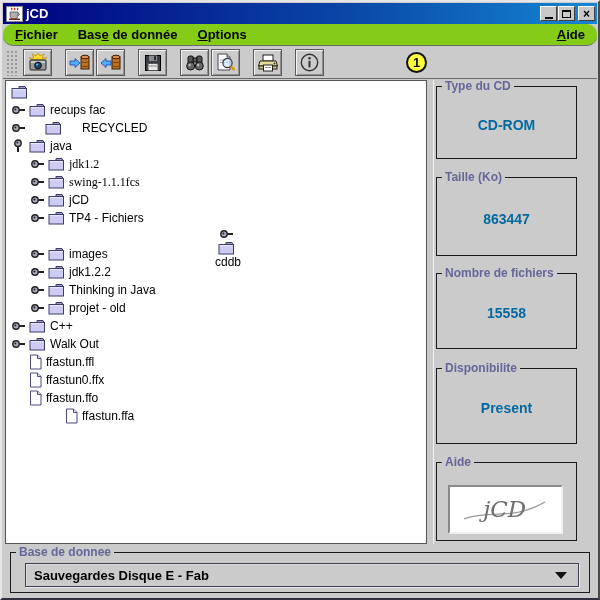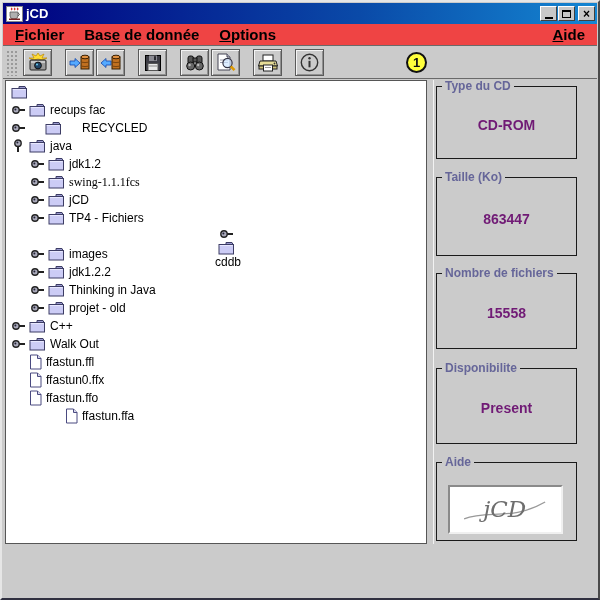--- a/index.html
+++ b/index.html
@@ -24,22 +24,22 @@
     border-right:1px solid #404040; border-bottom:1px solid #404040;
     display:flex; align-items:center; justify-content:center; position:relative;
   }
   .win-btn.close { margin-left:3px; }
   .glyph-min { width:8px; height:2px; background:#000; margin-top:8px; }
   .glyph-max { width:9px; height:8px; border:1px solid #000; border-top:2px solid #000; }
   .glyph-close { font-size:12px; font-weight:bold; color:#000; line-height:1; }
   
   .menubar {
     position:absolute; left:1px; top:22px; right:1px; height:22px;
-    background:#ef4444; border-bottom:1px solid #6a6a6a;
-    display:flex; align-items:center; font-weight:bold; font-size:15px; color:#000;
+    background:#84cc16; border-bottom:1px solid #6a6a6a;
+    display:flex; align-items:center; font-weight:bold; font-size:13px; color:#000;border-radius:10px;
   }
   .menu-item { padding:2px 8px; margin-left:4px; cursor:default; }
   .menu-item.right { margin-left:auto; margin-right:4px; }
   .menu-item u { text-decoration:underline; }
   
   .toolbar {
     position:absolute; left:1px; top:45px; right:1px; height:32px;
     background:#cbcbcb; border-bottom:1px solid #6a6a6a;
     display:flex; align-items:center;
   }
@@ -70,21 +70,21 @@
   .handle-slot { width:18px; display:flex; align-items:center; justify-content:flex-start; flex:none; }
   .node-icon { flex:none; margin-right:4px; display:flex; }
   .right-col { position:absolute; left:431px; top:78px; width:148px; height:464px; border-left:1px solid #f2f2f2; }
   .gbox { position:absolute; left:2px; right:4px; border:1px solid #1a1a1a; }
   .gbox-title {
     position:absolute; top:-8px; left:5px; background:#cbcbcb; padding:0 3px;
     color:#666699; font-weight:bold; font-size:12px; line-height:14px; white-space:nowrap;
   }
   .gbox-value {
     position:absolute; left:0; right:0; top:50%; transform:translateY(-38%);
-    text-align:center; color:#701a75; font-weight:bold; font-size:14px;
+    text-align:center; color:#0369a1; font-weight:bold; font-size:14px;
   }
   .box-type { top:6px;  height:73px; }
   .box-taille { top:97px; height:79px; }
   .box-nombre { top:193px; height:76px; }
   .box-dispo { top:288px; height:76px; }
   .box-aide { top:382px; height:79px; }
   .aide-img {
     position:absolute; left:11px; right:13px; top:22px; bottom:6px;
     background:#fff;
     border-top:2px solid #8a8a8a; border-left:2px solid #8a8a8a;
@@ -298,21 +298,21 @@
         </span>
         <span class="node-icon">
           <svg width="17" height="14" viewBox="0 0 17 14">
             <polygon points="8,1.5 14,1.5 15.5,4.5 8,4.5" fill="#9a9ad0" stroke="#3c3c64"></polygon>
             <rect x="1" y="3.5" width="14.5" height="9.5" fill="#ccccf5" stroke="#3c3c64"></rect>
             <line x1="1.8" y1="4.6" x2="14.6" y2="4.6" stroke="#eaeaff"></line>
           </svg>
         </span>
         <span>java</span>
       </div>
-      <div class="tree-row" style="padding-left: 24px;">
+      <div class="tree-row" style="padding-left: 24px; font-family: Liberation Serif, serif;">
         <span class="handle-slot">
           <svg width="16" height="14" viewBox="0 0 16 14">
             <line x1="8" y1="7" x2="14" y2="7" stroke="#222" stroke-width="2"></line>
             <circle cx="5" cy="7" r="3.2" fill="#aab" stroke="#222" stroke-width="1.4"></circle>
             <circle cx="4.4" cy="6.4" r="1" fill="#223"></circle>
           </svg>
         </span>
         <span class="node-icon">
           <svg width="17" height="14" viewBox="0 0 17 14">
             <polygon points="8,1.5 14,1.5 15.5,4.5 8,4.5" fill="#9a9ad0" stroke="#3c3c64"></polygon>
@@ -560,14 +560,21 @@
       <span class="gbox-title">Aide</span>
       <div class="aide-img">
         <svg width="126" height="46" viewBox="0 0 126 46">
           <path d="M16 33 C 42 22, 70 36, 108 14" stroke="#999" fill="none" stroke-width="1.4"></path>
           <text x="62" y="31" font-family="DejaVu Serif, serif" font-style="italic" font-size="26" fill="#6e6e6e" text-anchor="middle">jCD</text>
         </svg>
       </div>
     </div>
   </div>
 
+  <div class="db-group">
+    <span class="gbox-title" style="top:-8px;">Base de donnee</span>
+    <div class="combo">
+      <span>Sauvegardes Disque E - Fab</span>
+      <div class="combo-arrow"></div>
+    </div>
+  </div>
 
 </div>
 
 </body></html>

